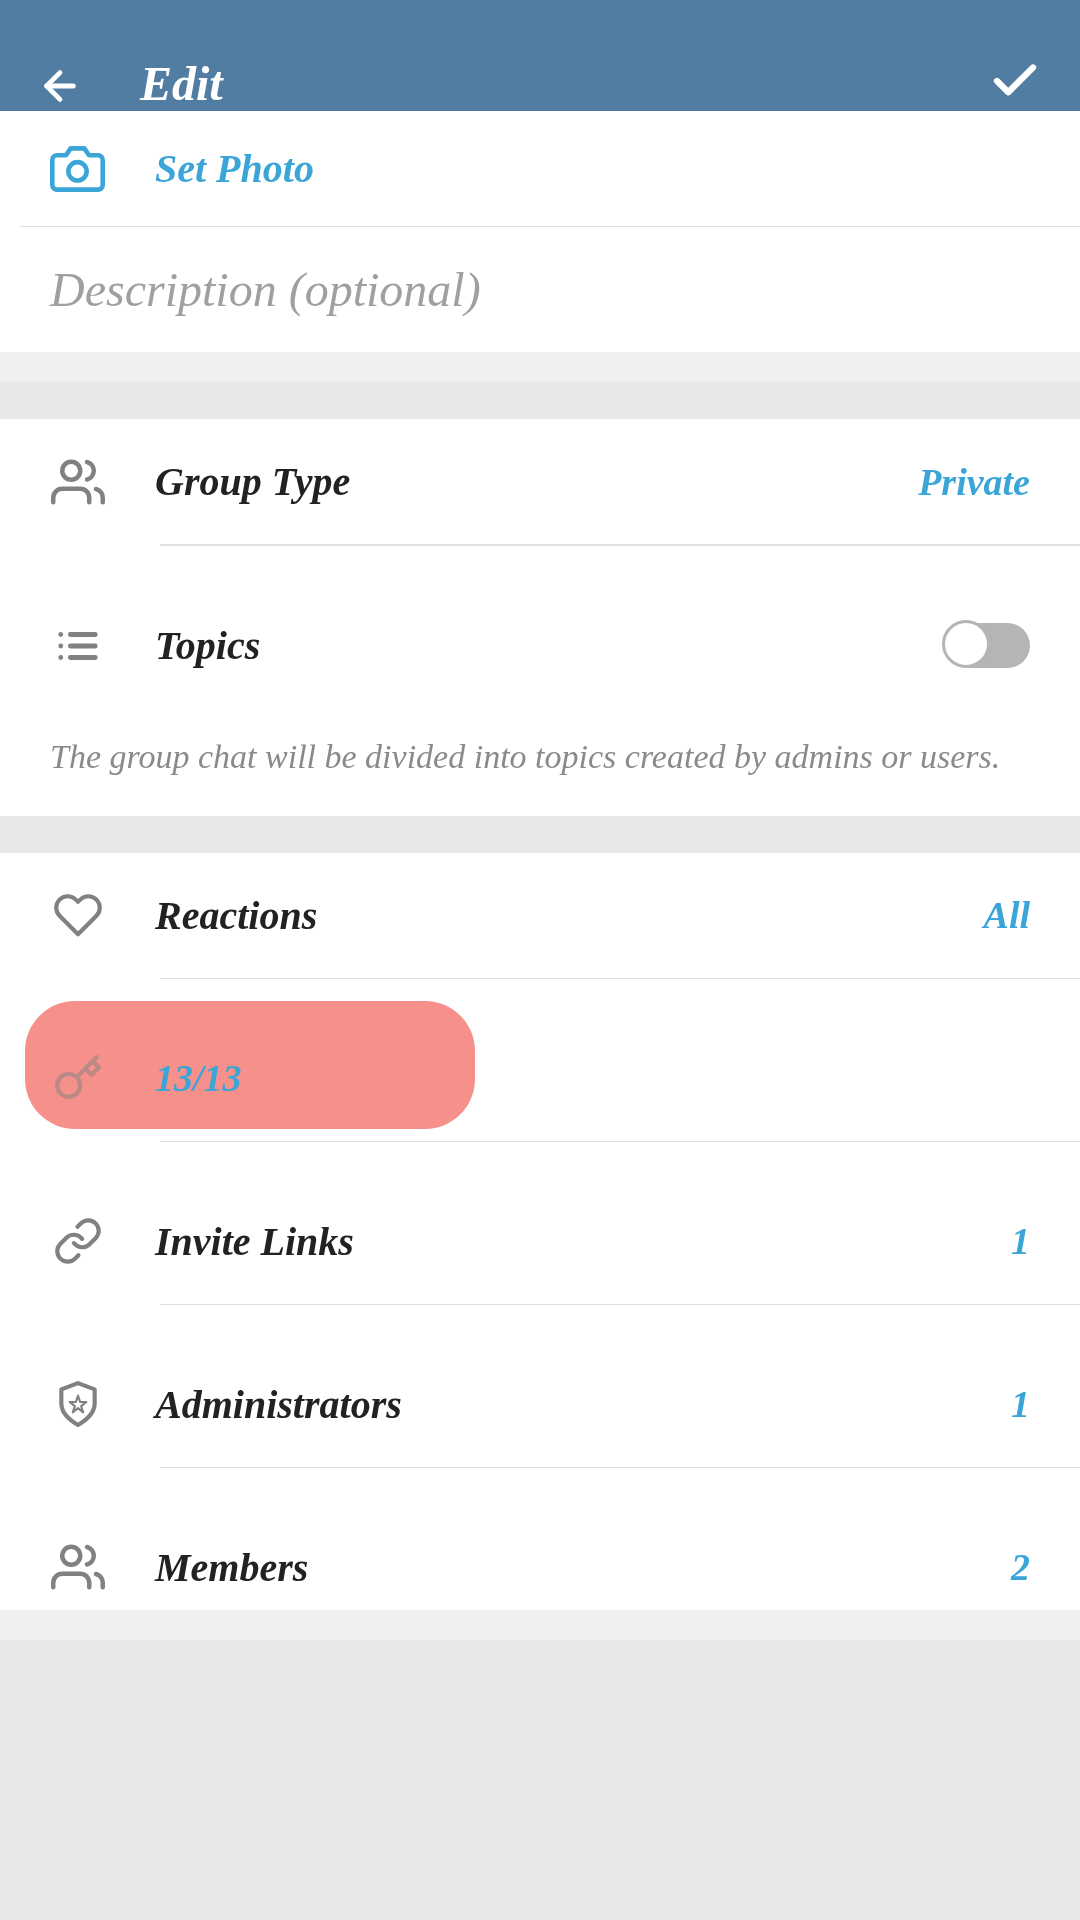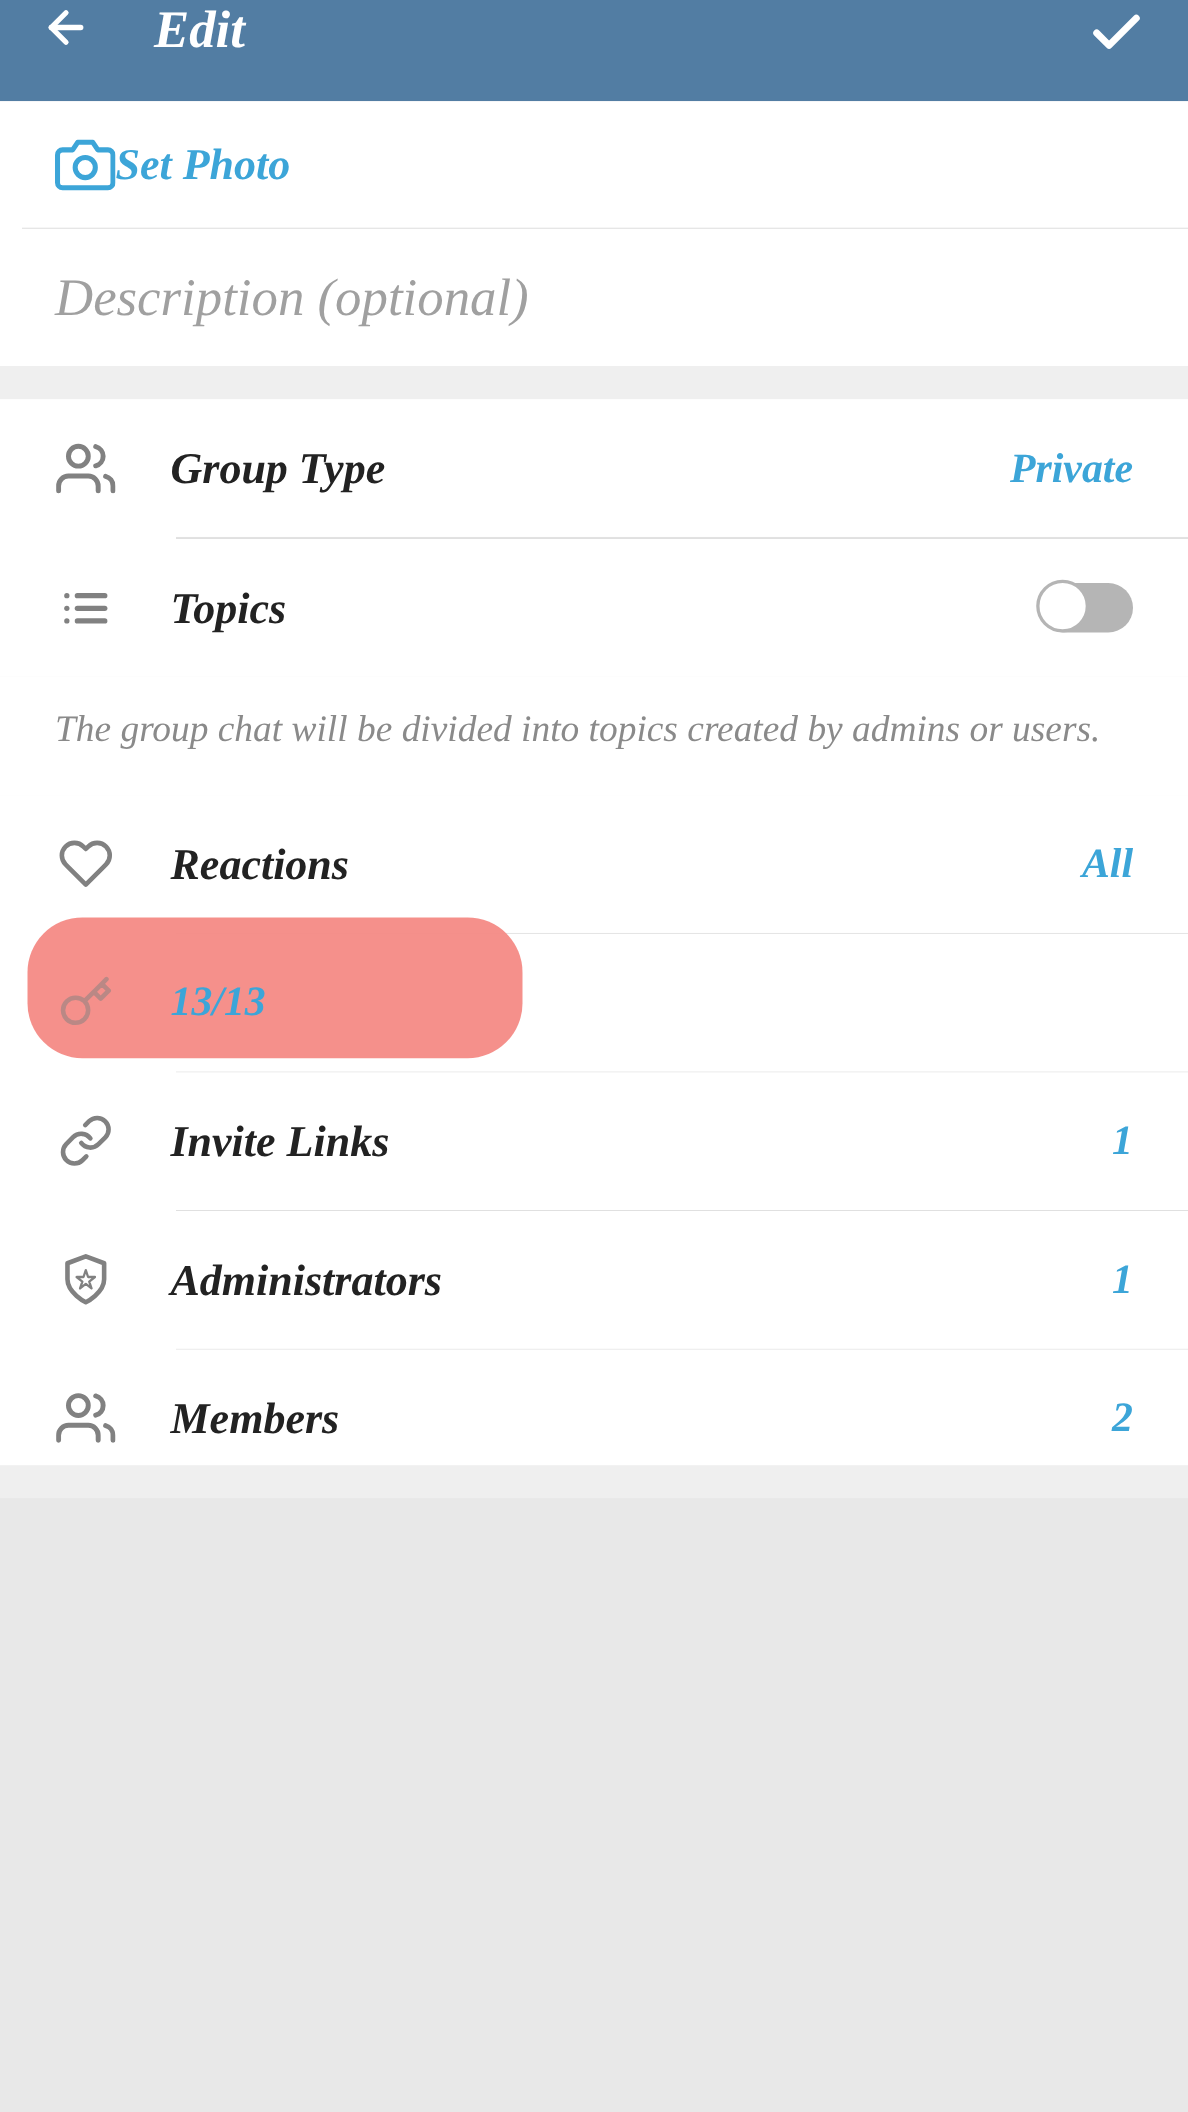--- a/index.html
+++ b/index.html
@@ -6,23 +6,23 @@
     body {
       font-family: Georgia, 'Times New Roman', serif;
       font-style: italic;
       background: #e8e8e8;
       width: 1080px;
       height: 1920px;
       overflow: hidden;
     }
     .header {
       background: #527da3;
-      height: 92px;
-      display: flex;
-      align-items: flex-start;
+      height: 111px;
+      display: flex;
+      align-items: flex-end;
       padding: 0 35px;
       color: #fff;
     }
     .back-btn {
       width: 50px;
       height: 50px;
       display: flex;
       align-items: center;
       justify-content: center;
       margin-right: 55px;
@@ -39,20 +39,21 @@
       align-items: center;
       justify-content: center;
     }
     .section {
       background: #fff;
     }
     .set-photo-row {
       display: flex;
       align-items: center;
       padding: 30px 50px;
+      gap: 50px;
     }
     .set-photo-label {
       color: #3ca5d8;
       font-size: 40px;
       font-weight: bold;
     }
     .divider {
       height: 1px;
       background: #e0e0e0;
       margin-left: 20px;
@@ -68,20 +69,21 @@
       height: 30px;
       background: #efefef;
     }
     .list-row {
       display: flex;
       align-items: center;
       padding: 35px 50px;
       gap: 50px;
       background: #fff;
       position: relative;
+      margin-top: 37px;
     }
     .list-icon {
       width: 55px;
       height: 55px;
       display: flex;
       align-items: center;
       justify-content: center;
       flex-shrink: 0;
     }
     .list-label {

